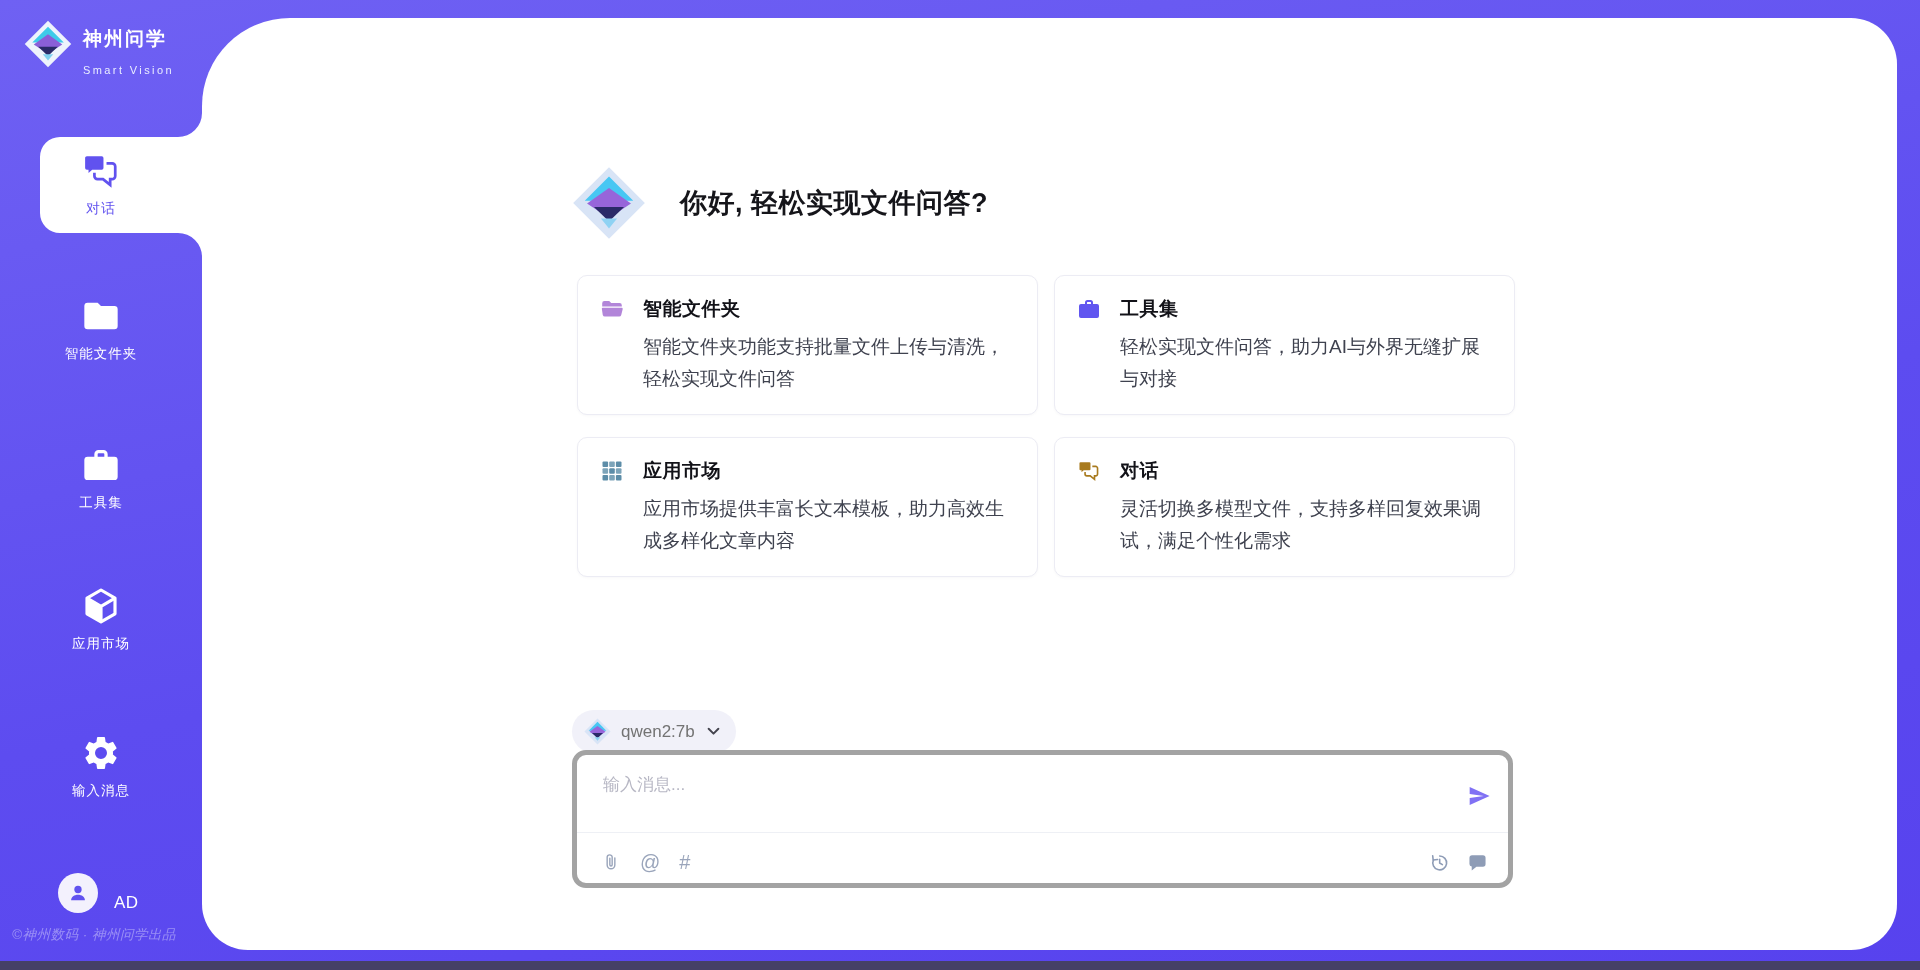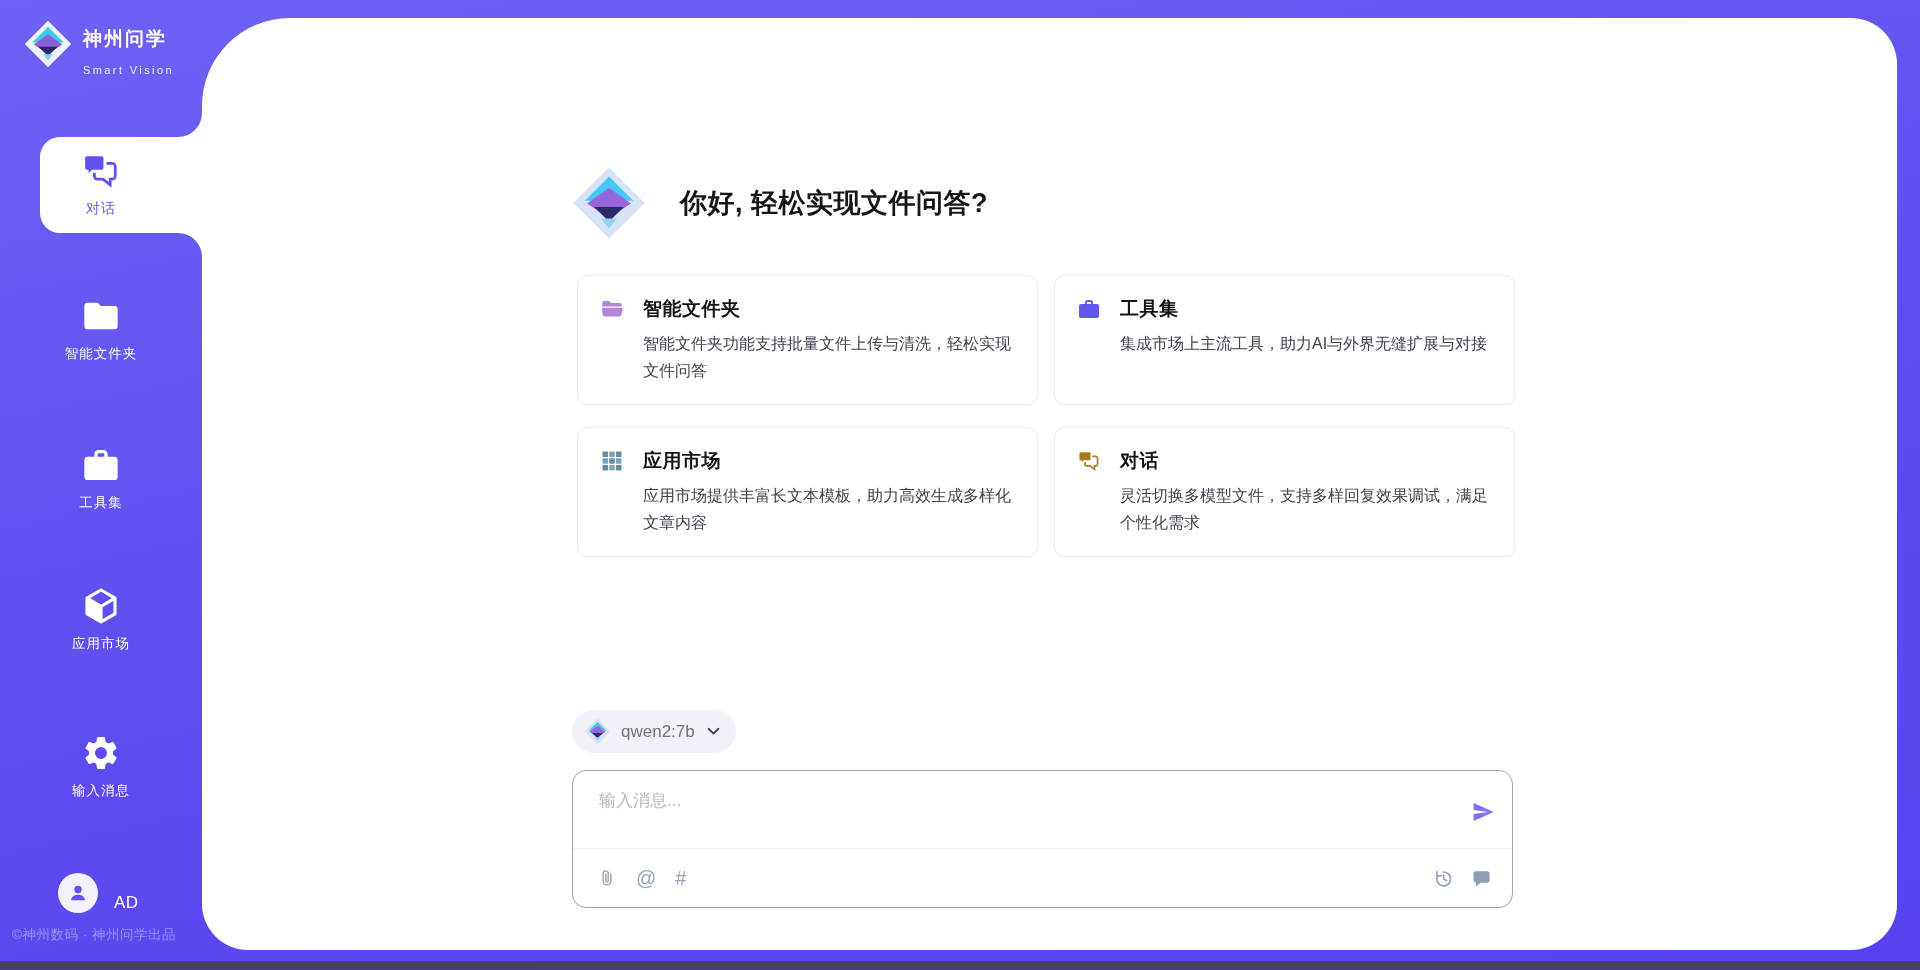--- a/index.html
+++ b/index.html
@@ -26,47 +26,47 @@
   .nav-item .nav-ic{width:40px;height:40px;}
   .nav-label{font-size:13.5px;letter-spacing:1px;}
   .nav-item.active{color:#6152ef;}
   .nav-item.active .nav-label{font-size:14px;}
   .nav-chat{top:151px;} .nav-folder{top:296px;} .nav-tool{top:445px;} .nav-cube{top:586px;} .nav-gear{top:733px;}
 
   .user-row{position:absolute;left:58px;top:873px;display:flex;align-items:center;gap:16px;cursor:pointer;}
   .avatar{width:40px;height:40px;border-radius:50%;background:#f3f1fd;display:flex;align-items:center;justify-content:center;color:#6152ef;}
   .avatar svg{width:22px;height:22px;}
   .user-name{color:#fff;font-size:17px;letter-spacing:0.5px;margin-top:20px;}
-  .copyright{position:absolute;left:12px;top:926px;font-size:13.5px;color:rgba(255,255,255,0.38);white-space:nowrap;letter-spacing:0.5px;}
+  .copyright{position:absolute;left:12px;top:926px;font-size:13.5px;color:rgba(255,255,255,0.38);white-space:nowrap;letter-spacing:0.5px;font-style:italic;}
 
   
   .greeting{position:absolute;left:0;top:148px;display:flex;align-items:center;gap:34px;}
   .greet-logo{width:74px;height:74px;}
   .greet-text{font-size:27px;font-weight:bold;color:#15151a;letter-spacing:0.5px;}
 
   
   .cards{position:absolute;left:5px;top:257px;width:938px;display:grid;grid-template-columns:1fr 1fr;column-gap:16px;row-gap:22px;}
   .card{background:#fff;border:1px solid #ececf4;border-radius:10px;padding:20px 22px;box-sizing:border-box;cursor:pointer;
         box-shadow:0 1px 3px rgba(25,25,60,0.03);}
   .card-head{display:flex;align-items:center;}
   .card-icon{width:24px;height:24px;flex:0 0 24px;}
   .card-icon svg{width:24px;height:24px;display:block;}
   .card-title{margin-left:19px;font-size:19px;font-weight:bold;color:#121218;letter-spacing:0.5px;}
-  .card-desc{margin-left:43px;margin-top:9px;font-size:16px;line-height:1.66;color:#3f424f;}
+  .card-desc{margin-left:43px;margin-top:9px;font-size:19px;line-height:1.66;color:#3f424f;}
 
   
   .model-pill{position:absolute;left:0;top:692px;height:43px;display:inline-flex;align-items:center;gap:10px;
               padding:0 16px 0 12px;background:#f1f1f9;border-radius:22px;cursor:pointer;}
   .model-logo{width:27px;height:27px;}
   .model-name{font-size:17px;color:#737373;}
   .model-chev{width:13px;height:9px;color:#44444e;margin-left:2px;}
 
   
-  .composer{position:absolute;left:0;top:752px;width:941px;height:138px;background:#fff;
-            border:1px solid #a3a3a3;border-radius:14px;box-sizing:border-box;}
+  .composer{position:absolute;left:0;top:732px;width:941px;height:138px;background:#fff;
+            border:5px solid #a3a3a3;border-radius:14px;box-sizing:border-box;}
   .msg-input{position:absolute;left:24px;top:16px;width:850px;height:52px;border:none;outline:none;resize:none;
              font-family:"Liberation Sans","DejaVu Sans",sans-serif;font-size:17px;color:#333;background:transparent;}
   .msg-input::placeholder{color:#b7b7c4;}
   .send-btn{position:absolute;right:16px;top:28px;width:26px;height:26px;color:#8071f4;cursor:pointer;}
   .send-btn svg{width:26px;height:26px;}
   .divider{position:absolute;left:0;top:77px;width:100%;height:1px;background:#eef0f5;}
   .tools{position:absolute;left:24px;top:78px;height:58px;display:flex;align-items:center;gap:19px;color:#9aa5bb;}
   .tools .t-ic{width:20px;height:20px;cursor:pointer;}
   .tools .t-glyph{font-size:20px;line-height:1;cursor:pointer;}
   .actions{position:absolute;right:20px;top:78px;height:58px;display:flex;align-items:center;gap:17px;color:#8e9cb6;}
@@ -235,21 +235,21 @@
 
         <div class="card">
           <div class="card-head">
             <span class="card-icon" style="color: rgb(97, 86, 240);">
               <svg viewBox="0 0 24 24">
                   <use href="#i-work"></use>
                 </svg>
             </span>
             <span class="card-title">工具集</span>
           </div>
-          <div class="card-desc">集成市场上主流工具，助力AI与外界无缝扩展与对接</div>
+          <div class="card-desc">轻松实现文件问答，助力AI与外界无缝扩展与对接</div>
         </div>
 
         <div class="card">
           <div class="card-head">
             <span class="card-icon" style="color: rgb(93, 141, 168);">
               <svg viewBox="0 0 24 24">
                   <use href="#i-grid"></use>
                 </svg>
             </span>
             <span class="card-title">应用市场</span>

